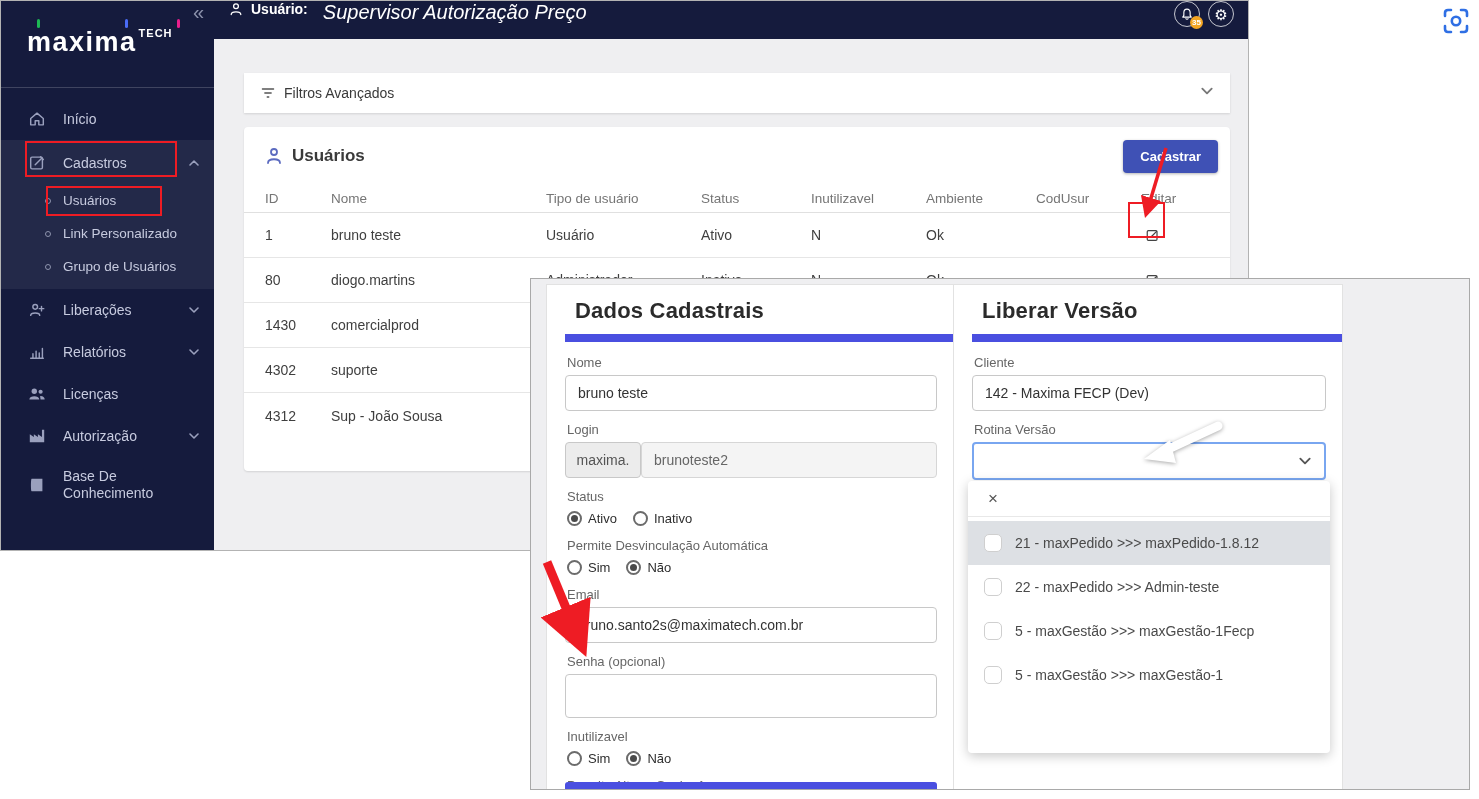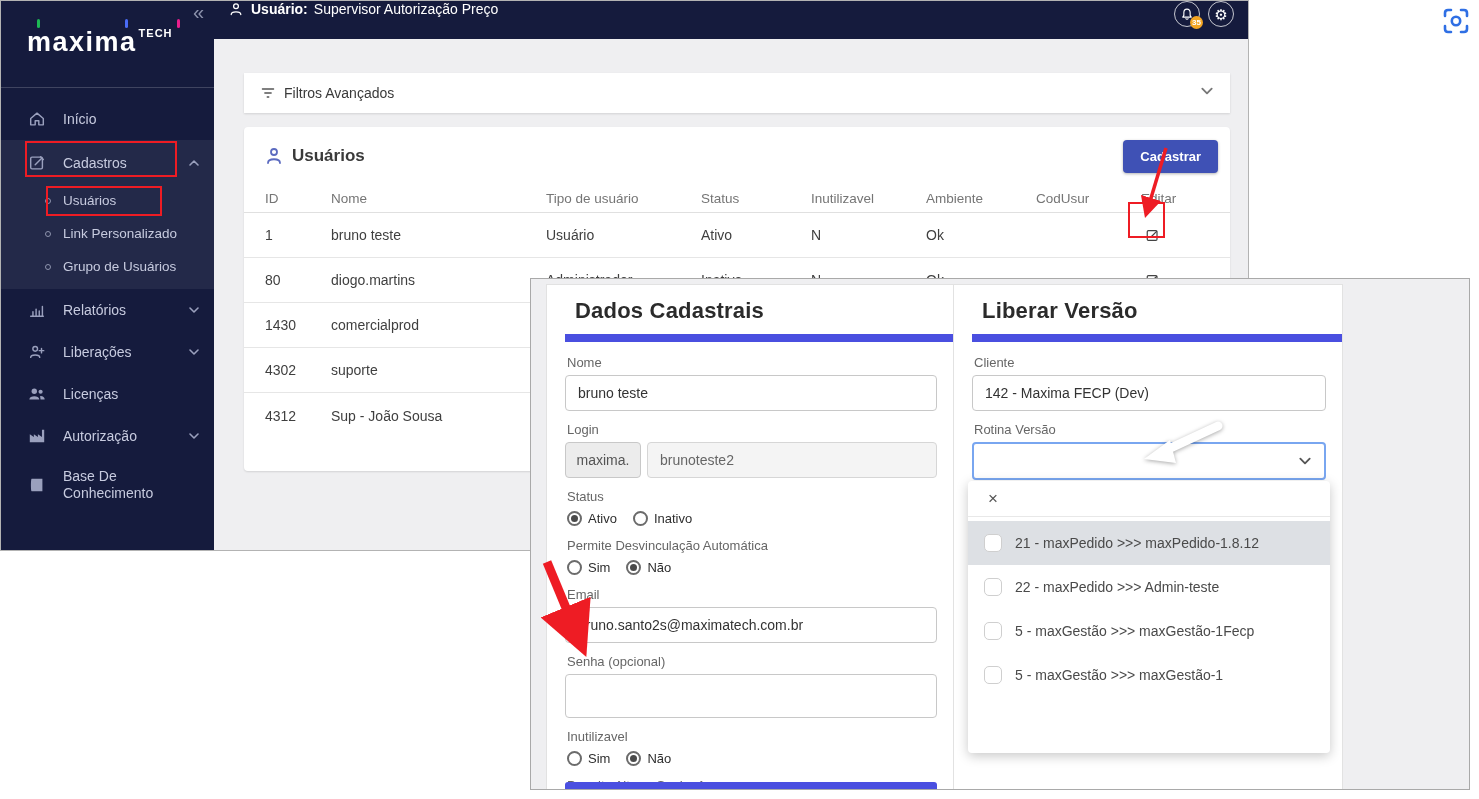--- a/index.html
+++ b/index.html
@@ -30,21 +30,21 @@
   .chev { margin-left:auto; display:flex; }
   svg.icon { stroke:#9aa0bd; fill:none; stroke-width:1.6; stroke-linecap:round; stroke-linejoin:round; }
   svg.icon.filled { fill:#9aa0bd; stroke:none; }
 
   
   .red-box { position:absolute; border:2px solid #ee1c24; pointer-events:none; z-index:40; }
 
   
   .top-header { position:absolute; left:213px; top:0; right:0; height:38px; background:#151b3d; display:flex; align-items:flex-start; padding:0 14px; color:#fff; }
   .user-label { font-weight:bold; font-size:14px; margin-left:7px; }
-  .user-value { font-size:14px; margin-left:6px; }
+  .user-value { font-size:20px; margin-left:15px;font-style:italic; }
   .header-icons { margin-left:auto; display:flex; gap:8px; }
   .hicon { width:26px; height:26px; border:1px solid rgba(255,255,255,0.75); border-radius:50%; display:flex; align-items:center; justify-content:center; position:relative; cursor:pointer; }
   .badge { position:absolute; right:-4px; bottom:-3px; background:#f5a623; color:#fff; font-size:8px; font-weight:bold; border-radius:50%; width:13px; height:13px; display:flex; align-items:center; justify-content:center; }
   .gear-glyph { color:#fff; font-size:15px; line-height:1; }
 
   
   .content { position:absolute; left:213px; top:38px; right:0; bottom:0; background:#efeff1; }
   .filters-card { position:absolute; left:30px; top:34px; width:986px; height:40px; background:#fff; border-radius:0; box-shadow:0 1px 2px rgba(0,0,0,0.12); display:flex; align-items:center; padding:0 16px; }
   .filters-label { font-size:14px; color:#3a3a3a; margin-left:8px; }
   .filters-chev { margin-left:auto; color:#777; }
@@ -66,21 +66,21 @@
   .modal-shot { position:absolute; left:530px; top:278px; width:940px; height:512px; background:#efeff1; border:1px solid #a9a9a9; overflow:hidden; z-index:20; }
   .panel { position:absolute; top:5px; background:#fff; border:1px solid #e2e2e2; }
   .panel-left { left:15px; width:408px; height:507px; }
   .panel-right { left:423px; width:389px; height:507px; border-left:none; }
   .panel h2 { font-size:22px; color:#2b2b2b; margin:13px 0 10px 28px; letter-spacing:0.2px; }
   .blue-bar { height:8px; background:#4a4fe0; margin-left:18px; }
   .form-area { padding:2px 16px 0 18px; }
   .f-label { font-size:13px; color:#666; margin:11px 0 5px 2px; line-height:15px; }
   .f-input { width:100%; height:36px; border:1px solid #c8c8c8; border-radius:4px; padding:0 12px; font-size:14px; color:#333; font-family:"Liberation Sans",sans-serif; background:#fff; }
   .f-input.tall { height:44px; }
-  .login-row { display:flex; gap:6px; }
+  .login-row { display:flex; }
   .login-prefix { width:76px; height:36px; background:#ececec; border:1px solid #c8c8c8; border-radius:4px; display:flex; align-items:center; justify-content:center; font-size:14px; color:#555; }
   .login-input { flex:1; height:36px; border:1px solid #d6d6d6; border-radius:4px; background:#f4f4f4; padding:0 12px; font-size:14px; color:#666; font-family:"Liberation Sans",sans-serif; }
   .radio-row { display:flex; align-items:center; gap:6px; margin:2px 0 0 2px; height:18px; }
   .radio { width:15px; height:15px; border:2px solid #6b6b6b; border-radius:50%; position:relative; cursor:pointer; flex:0 0 15px; }
   .radio.checked::after { content:""; position:absolute; left:2px; top:2px; width:7px; height:7px; border-radius:50%; background:#4a4a4a; }
   .radio-label { font-size:13px; color:#2e2e2e; margin-right:10px; }
   .bottom-bar { position:absolute; left:18px; bottom:-4px; width:372px; height:12px; background:#4a4fe0; border-radius:3px 3px 0 0; }
 
   .select-box { position:relative; width:100%; height:38px; border:2px solid #79a6f0; border-radius:4px; background:#fff; cursor:pointer; }
   .select-chev { position:absolute; right:12px; top:10px; color:#555; }
@@ -148,40 +148,40 @@
         </div>
         <div class="menu-sub">
           <span class="sub-dot"></span>
           <span>Grupo de Usuários</span>
         </div>
       </div>
 
       <div class="menu-item">
         <span class="mi-icon">
           <svg class="icon" width="18" height="18" viewBox="0 0 20 20">
-              <path d="M3 17 H17 M5.5 17 V12 M9 17 V9 M12.5 17 V11 M16 17 V6"></path>
-            </svg>
-        </span>
-        <span>Relatórios</span>
+              <circle cx="8" cy="6.5" r="2.6"></circle>
+              <path d="M3 16 C3 12.5 13 12.5 13 16"></path>
+              <path d="M15 6 V11 M12.5 8.5 H17.5"></path>
+            </svg>
+        </span>
+        <span>Liberações</span>
         <span class="chev">
           <svg class="icon" width="12" height="12" viewBox="0 0 12 12">
               <polyline points="2,4 6,8 10,4"></polyline>
             </svg>
         </span>
       </div>
 
       <div class="menu-item">
         <span class="mi-icon">
           <svg class="icon" width="18" height="18" viewBox="0 0 20 20">
-              <circle cx="8" cy="6.5" r="2.6"></circle>
-              <path d="M3 16 C3 12.5 13 12.5 13 16"></path>
-              <path d="M15 6 V11 M12.5 8.5 H17.5"></path>
-            </svg>
-        </span>
-        <span>Liberações</span>
+              <path d="M3 17 H17 M5.5 17 V12 M9 17 V9 M12.5 17 V11 M16 17 V6"></path>
+            </svg>
+        </span>
+        <span>Relatórios</span>
         <span class="chev">
           <svg class="icon" width="12" height="12" viewBox="0 0 12 12">
               <polyline points="2,4 6,8 10,4"></polyline>
             </svg>
         </span>
       </div>
 
       <div class="menu-item">
         <span class="mi-icon">
           <svg class="icon filled" width="18" height="18" viewBox="0 0 20 20">

